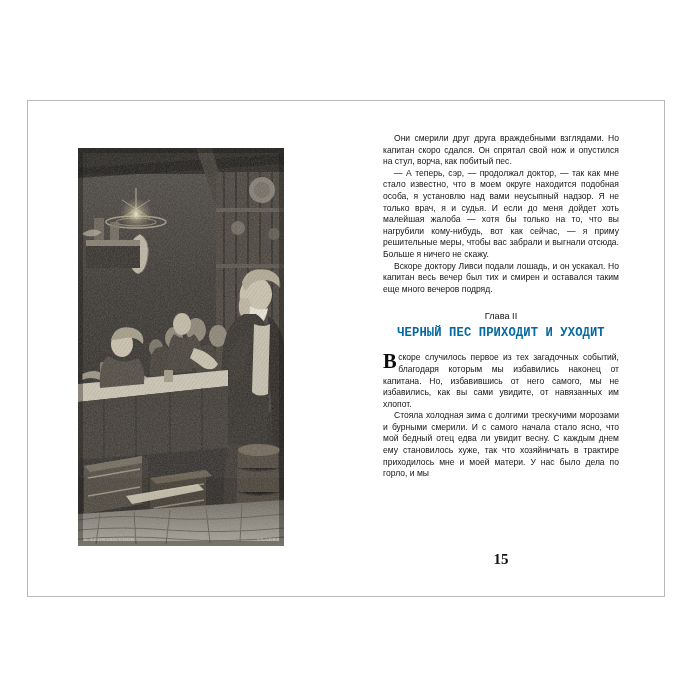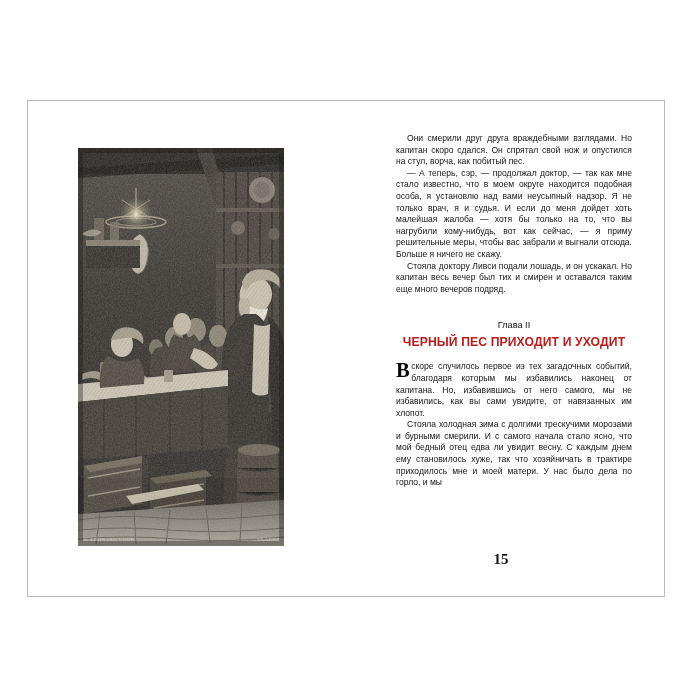--- a/index.html
+++ b/index.html
@@ -54,55 +54,55 @@
     opacity: .75;
     white-space: nowrap;
     display: flex;
     justify-content: space-between;
     pointer-events: none;
   }
 
   
   #text-column {
     position: absolute;
-    left: 368px;
+    left: 355px;
     top: 32px;
     width: 236px;
   }
 
   .body-par {
     font-family: "Liberation Sans", sans-serif;
     font-size: 8.55px;
     line-height: 11.6px;
     color: #131313;
     text-align: justify;
     text-indent: 11px;
     margin: 0;
     -webkit-hyphens: manual;
     hyphens: manual;
   }
   .body-par.dash-start { text-indent: 11px; }
 
   #chapter-head {
-    margin-top: 24px;
+    margin-top: 15px;
     margin-bottom: 11px;
     text-align: center;
   }
   #chapter-number {
     font-family: "Liberation Sans", sans-serif;
     font-size: 9.2px;
     color: #111;
     line-height: 13px;
   }
   #chapter-title {
-    font-family: Liberation Sans, sans-serif;
+    font-family: Liberation Mono, monospace;
     font-weight: bold;
     font-size: 12.2px;
     letter-spacing: .1px;
-    color: #b91c1c;
+    color: #0369a1;
     line-height: 16px;
     margin-top: 2px;
   }
 
   
   #opening-par { text-indent: 0; }
   #drop-cap {
     float: left;
     font-family: "Liberation Serif", serif;
     font-weight: bold;
@@ -316,21 +316,21 @@
       <span>CLARKE</span>
     </div>
   </div>
 
   <div id="text-column">
 
     <p class="body-par">Они смерили друг друга враждебными взгля­дами. Но капитан скоро сдался. Он спрятал свой нож и опустился на стул, ворча, как поби­тый пес.</p>
 
     <p class="body-par dash-start">— А теперь, сэр, — продолжал доктор, — так как мне стало известно, что в моем округе находится подобная особа, я установлю над вами неусып­ный надзор. Я не только врач, я и судья. И если до меня дойдет хоть малейшая жалоба — хотя бы только на то, что вы нагрубили кому-нибудь, вот как сейчас, — я приму решительные меры, чтобы вас забрали и выгнали отсюда. Больше я ничего не скажу.</p>
 
-    <p class="body-par">Стояла доктору Ливси подали лошадь, и он ускакал. Но капитан весь вечер был тих и смирен и оставался таким еще много вечеров подряд.</p>
+    <p class="body-par">Вскоре доктору Ливси подали лошадь, и он ускакал. Но капитан весь вечер был тих и смирен и оставался таким еще много вечеров подряд.</p>
 
     <div id="chapter-head">
       <div id="chapter-number">Глава II</div>
       <div id="chapter-title">ЧЕРНЫЙ ПЕС ПРИХОДИТ И УХОДИТ</div>
     </div>
 
     <p class="body-par" id="opening-par">
       <span id="drop-cap">В</span><span>скоре случилось первое из тех загадочных со­бытий, благодаря которым мы избавились на­конец от капитана. Но, избавившись от него са­мого, мы не избавились, как вы сами увидите, от навязанных им хлопот.</span>
     </p>
 

